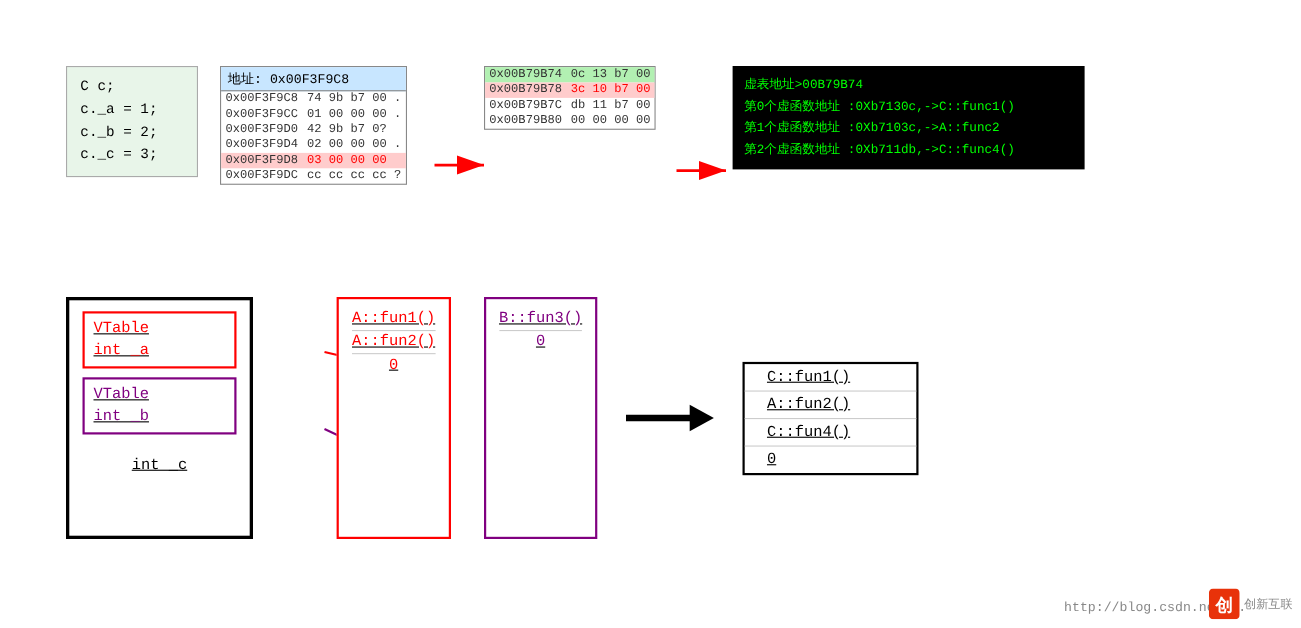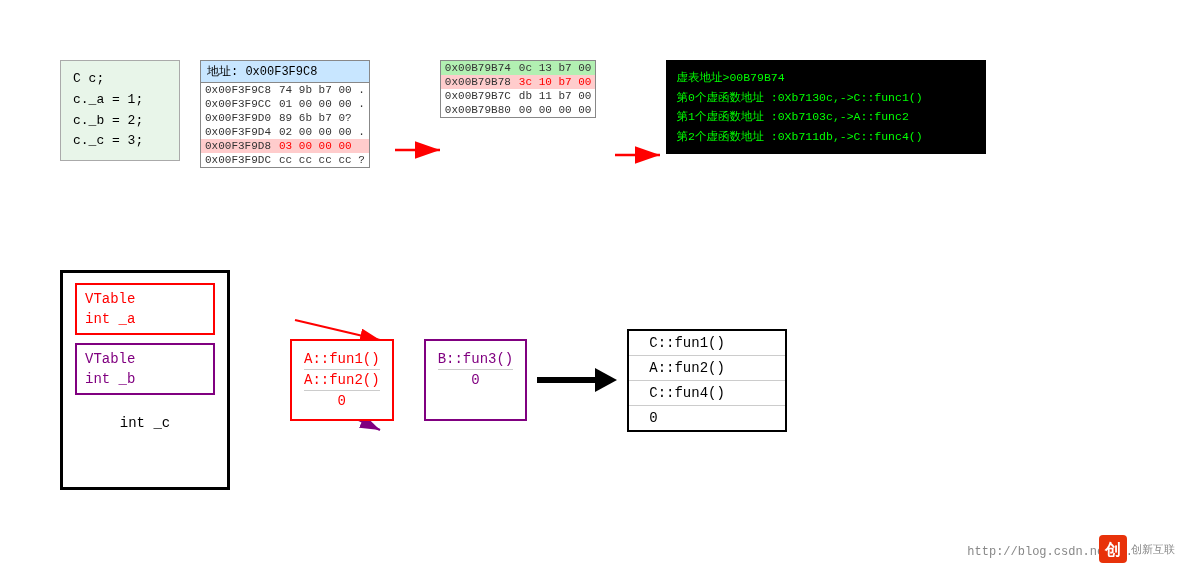--- a/index.html
+++ b/index.html
@@ -82,22 +82,22 @@
       font-family: 'Courier New', monospace;
       min-width: 320px;
     }
 
     
     .bottom-section {
       position: absolute;
       top: 270px;
       left: 60px;
       display: flex;
-      align-items: center;
-      gap: 0px;
+      gap: 16px;
+      text-decoration: underline;
     }
 
     
     .object-box {
       border: 3px solid #000;
       padding: 10px 12px;
       min-width: 170px;
       min-height: 220px;
       position: relative;
       background: #fff;
@@ -263,21 +263,21 @@
     <div class="memory-row">
       <span class="memory-addr">0x00F3F9C8</span>
       <span class="memory-bytes">74 9b b7 00 .</span>
     </div>
     <div class="memory-row">
       <span class="memory-addr">0x00F3F9CC</span>
       <span class="memory-bytes">01 00 00 00 .</span>
     </div>
     <div class="memory-row">
       <span class="memory-addr">0x00F3F9D0</span>
-      <span class="memory-bytes">89 6b b7 0?</span>
+      <span class="memory-bytes">42 9b b7 0?</span>
     </div>
     <div class="memory-row">
       <span class="memory-addr">0x00F3F9D4</span>
       <span class="memory-bytes">02 00 00 00 .</span>
     </div>
     <div class="memory-row highlighted2">
       <span class="memory-addr">0x00F3F9D8</span>
       <span class="memory-bytes" style="color:red">03 00 00 00</span>
     </div>
     <div class="memory-row">

